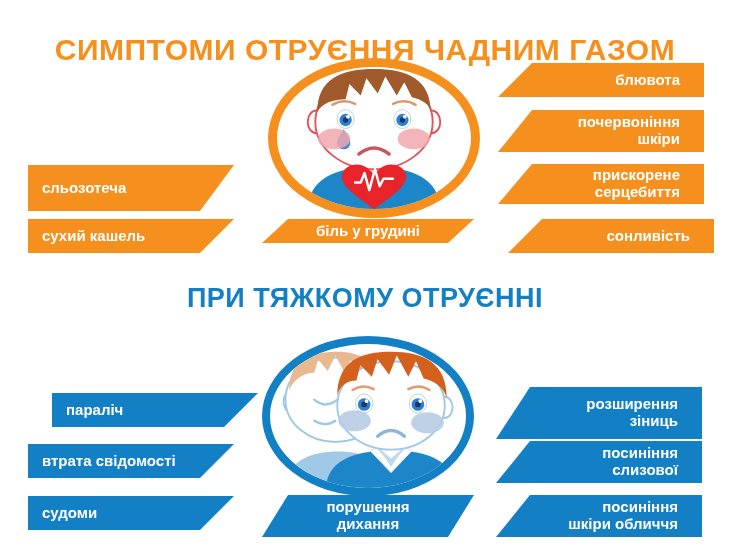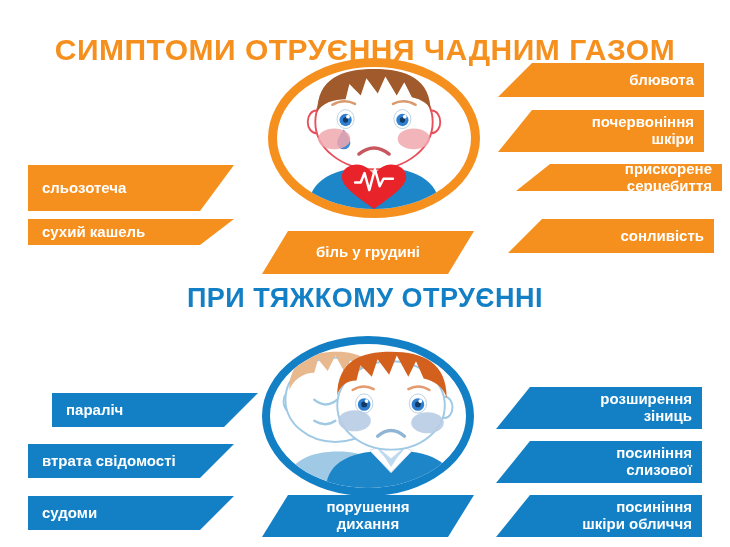--- a/index.html
+++ b/index.html
@@ -56,21 +56,21 @@
   .left-banner{
     justify-content:flex-start;
     padding-left:14px;
     padding-right:46px;
     text-align:left;
     clip-path:polygon(0 0, 100% 0, calc(100% - 34px) 100%, 0 100%);
   }
   
   .right-banner{
     justify-content:flex-end;
-    padding-right:10px;
+    padding-right:24px;
     padding-left:46px;
     text-align:right;
     clip-path:polygon(34px 0, 100% 0, 100% 100%, 0 100%);
   }
   
   .center-banner{
     justify-content:center;
     padding-left:34px;
     padding-right:34px;
     text-align:center;
@@ -101,43 +101,43 @@
 <div id="root">
 
   <div class="heading" id="title-main">СИМПТОМИ ОТРУЄННЯ ЧАДНИМ ГАЗОМ</div>
 
 
 
   <div class="banner orange left-banner" style="left:28px;top:165px;width:206px;height:46px;">
     <span class="btext">сльозотеча</span>
   </div>
 
-  <div class="banner orange left-banner" style="left:28px;top:219px;width:206px;height:26px;">
+  <div class="banner orange left-banner" style="left:28px;top:219px;width:206px;height:34px;">
     <span class="btext">сухий кашель</span>
   </div>
 
   <div class="banner orange right-banner" style="left:498px;top:63px;width:206px;height:34px;">
     <span class="btext">блювота</span>
   </div>
 
   <div class="banner orange right-banner" style="left:498px;top:110px;width:206px;height:42px;">
     <span class="btext">почервоніння
 шкіри</span>
   </div>
 
-  <div class="banner orange right-banner" style="left:516px;top:164px;width:206px;height:27px;">
+  <div class="banner orange right-banner" style="left:498px;top:164px;width:206px;height:40px;">
     <span class="btext">прискорене
 серцебиття</span>
   </div>
 
   <div class="banner orange right-banner" style="left:508px;top:219px;width:206px;height:34px;">
     <span class="btext">сонливість</span>
   </div>
 
-  <div class="banner orange center-banner" style="left:262px;top:219px;width:212px;height:43px;margin-top:12px;">
+  <div class="banner orange center-banner" style="left:262px;top:219px;width:212px;height:24px;">
     <span class="btext">біль у грудині</span>
   </div>
 
   <div class="portrait" id="portrait-top">
     <svg viewBox="0 0 200 150" xmlns="http://www.w3.org/2000/svg" aria-hidden="true">
 
       <path d="M30 150 C32 118 58 106 100 106 C142 106 168 118 170 150 Z" fill="#1C86C8"></path>
 
       <path d="M74 106 L100 132 L126 106 L118 102 L100 120 L82 102 Z" fill="#ffffff" stroke="#cfe3f2" stroke-width="1"></path>
       <path d="M86 104 L100 124 L114 104 L100 110 Z" fill="#BFD9EE"></path>
@@ -184,21 +184,21 @@
   </div>
 
   <div class="banner blue left-banner" style="left:28px;top:496px;width:206px;height:34px;">
     <span class="btext">судоми</span>
   </div>
 
   <div class="banner blue left-banner" style="left:28px;top:444px;width:206px;height:34px;">
     <span class="btext">втрата свідомості</span>
   </div>
 
-  <div class="banner blue right-banner" style="left:496px;top:387px;width:206px;height:42px;">
+  <div class="banner blue right-banner" style="left:496px;top:387px;width:206px;height:52px;">
     <span class="btext">розширення
 зіниць</span>
   </div>
 
   <div class="banner blue right-banner" style="left:496px;top:441px;width:206px;height:42px;">
     <span class="btext">посиніння
 слизової</span>
   </div>
 
   <div class="banner blue right-banner" style="left:496px;top:495px;width:206px;height:42px;">

